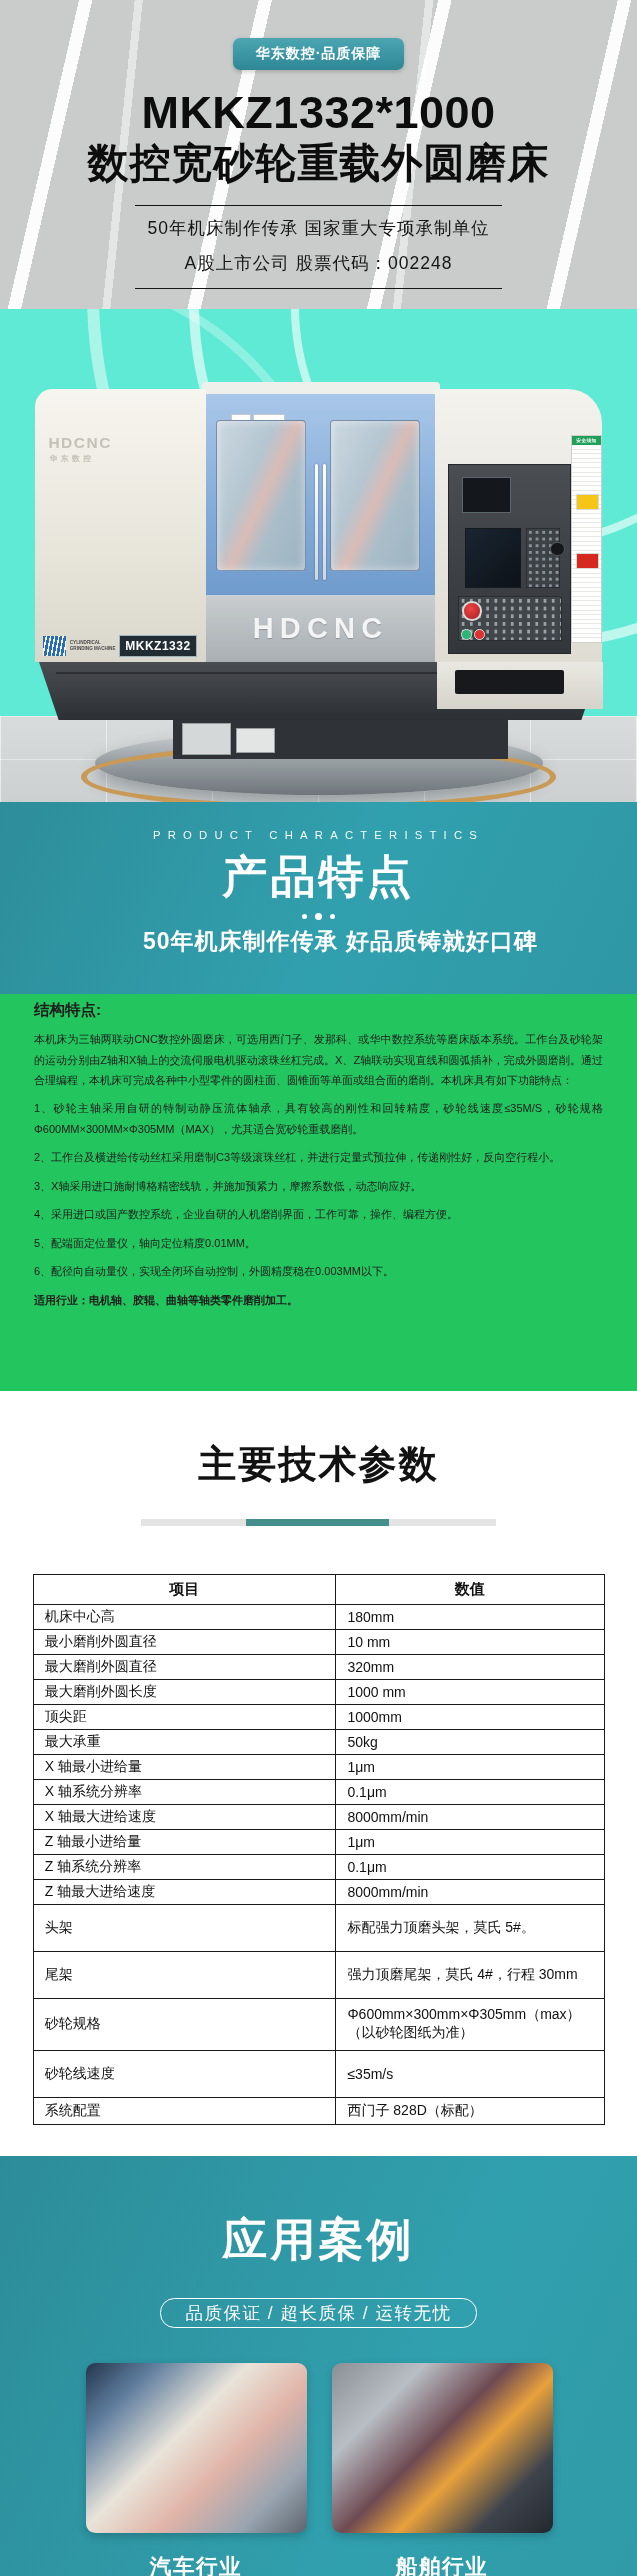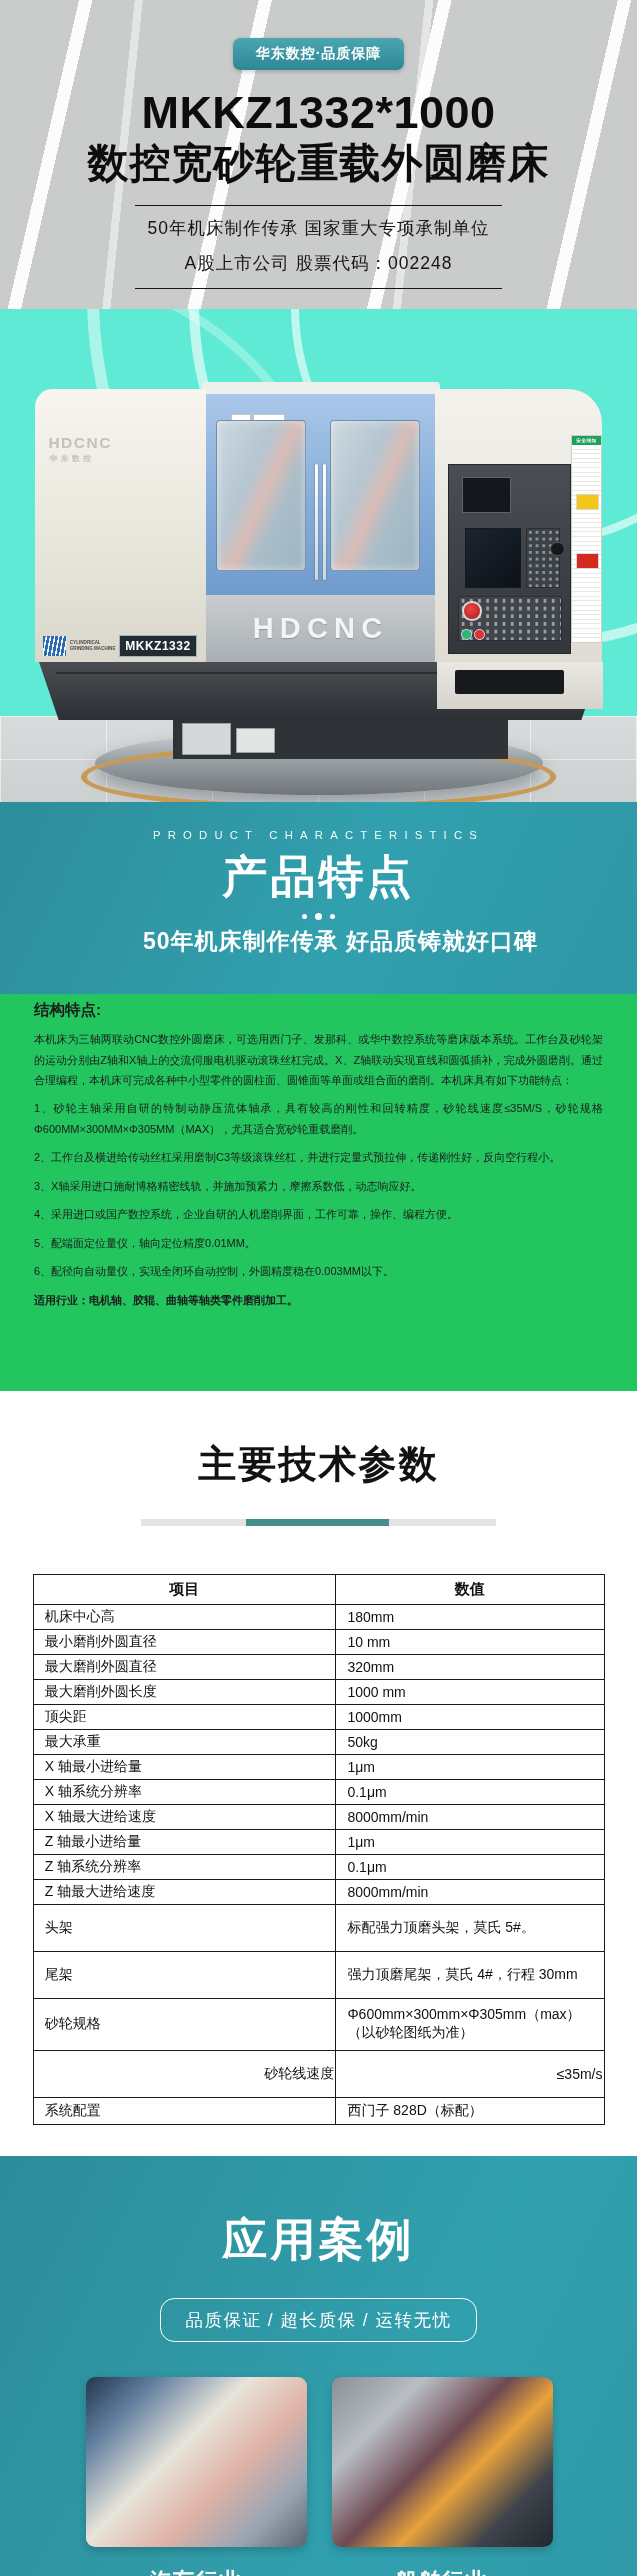--- a/index.html
+++ b/index.html
@@ -116,21 +116,21 @@
   table.spec{width:572px;margin:48px auto 0;border-collapse:collapse;border:1.5px solid #1a1a1a;table-layout:fixed;}
   table.spec th{border:1px solid #1a1a1a;font-size:15px;font-weight:bold;height:27px;text-align:center;color:#111;}
   table.spec td{border:1px solid #1a1a1a;font-size:14px;color:#111;padding-left:11.3px;vertical-align:middle;}
   table.spec td.c2{white-space:pre-line;}
   table.spec col.w1{width:53%;}
 
   
   .cases{height:721px;color:#fff;text-align:center;overflow:hidden;
     background:linear-gradient(115deg,#2d8c99 0%,#31a0ae 55%,#2f97a5 100%);}
   .cases h2{margin:0;padding-top:54px;font-size:45px;font-weight:800;letter-spacing:3.1px;}
-  .pill{display:table;margin:28px auto 0;padding:9px 24px;border:1px solid #fff;border-radius:14.4px;
+  .pill{display:table;margin:28px auto 0;padding:2px 24px;border:1px solid #fff;border-radius:14.4px;
     font-size:17.5px;letter-spacing:1.5px;color:#fff;}
   .case-grid{width:466px;margin:35px auto 0;display:grid;grid-template-columns:221px 221px;column-gap:25px;row-gap:17.5px;}
   .case-card{width:221px;}
   .ph{width:221px;height:170px;border-radius:9.3px;box-shadow:0 3.1px 8.2px rgba(0,0,0,.18);}
   .case-cap{margin-top:18.5px;font-size:21.6px;font-weight:800;letter-spacing:1.5px;color:#fff;}
 </style>
 </head>
 <body>
 
 <div class="page">
@@ -326,21 +326,21 @@
             <td class="c1">尾架</td>
             <td class="c2">强力顶磨尾架，莫氏 4#，行程 30mm</td>
           </tr>
 
           <tr style="height: 52px;">
             <td class="c1">砂轮规格</td>
             <td class="c2">Φ600mm×300mm×Φ305mm（max）
 （以砂轮图纸为准）</td>
           </tr>
 
-          <tr style="height: 47px; text-align: right;">
+          <tr style="height: 47px;">
             <td class="c1">砂轮线速度</td>
             <td class="c2">≤35m/s</td>
           </tr>
 
           <tr style="height: 27px;">
             <td class="c1">系统配置</td>
             <td class="c2">西门子 828D（标配）</td>
           </tr>
         </tbody>
     </table>

